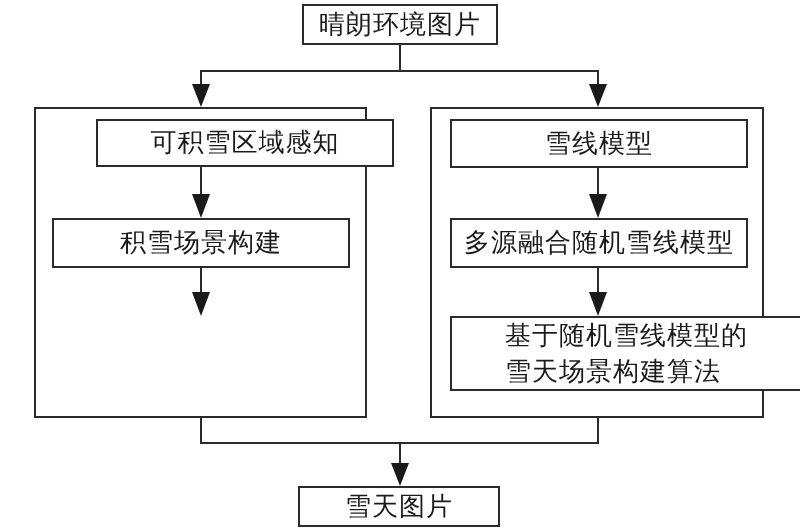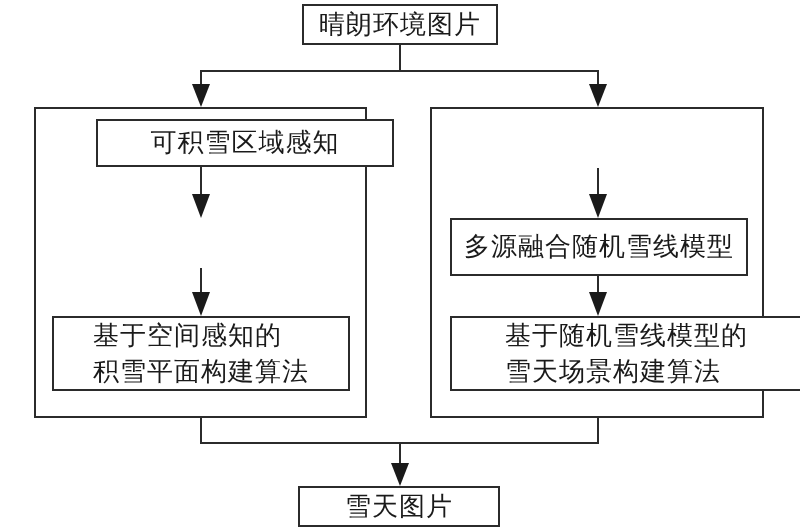--- a/index.html
+++ b/index.html
@@ -41,21 +41,21 @@
   .box-bottom { left: 298px; top: 486px; width: 202px; height: 41px; }
   
   .cont-left  { left: 34px;  top: 107px; width: 333px; height: 311px; }
   .cont-right { left: 430px; top: 107px; width: 334px; height: 311px; }
   
   .box-l1 { left: 52px;  top: 119px; width: 298px; height: 48px; margin-left: 44px; }
   .box-l2 { left: 52px;  top: 218px; width: 298px; height: 50px; }
   .box-l3 { left: 52px;  top: 316px; width: 298px; height: 75px; }
   
   .box-r1 { left: 450px; top: 119px; width: 298px; height: 49px; }
-  .box-r2 { left: 450px; top: 218px; width: 298px; height: 58px; }
+  .box-r2 { left: 450px; top: 218px; width: 298px; height: 50px; }
   .box-r3 { left: 450px; top: 316px; width: 353px; height: 75px; }
   svg.connectors {
     position: absolute;
     left: 0;
     top: 0;
     width: 800px;
     height: 531px;
     pointer-events: none;
   }
 </style>
@@ -87,22 +87,22 @@
       <polygon points="391,463 409,463 400,486"></polygon>
     </g>
   </svg>
 
   <div class="node box-top">晴朗环境图片</div>
 
   <div class="container-box cont-left"></div>
   <div class="container-box cont-right"></div>
 
   <div class="node box-l1">可积雪区域感知</div>
-  <div class="node box-l3">基于空间感知的
-积雪平面构建算法</div>
+  <div class="node box-l2">积雪场景构建</div>
 
+  <div class="node box-r1">雪线模型</div>
   <div class="node box-r2">多源融合随机雪线模型</div>
   <div class="node box-r3">基于随机雪线模型的
 雪天场景构建算法</div>
 
   <div class="node box-bottom">雪天图片</div>
 
 </div>
 
 </body></html>

